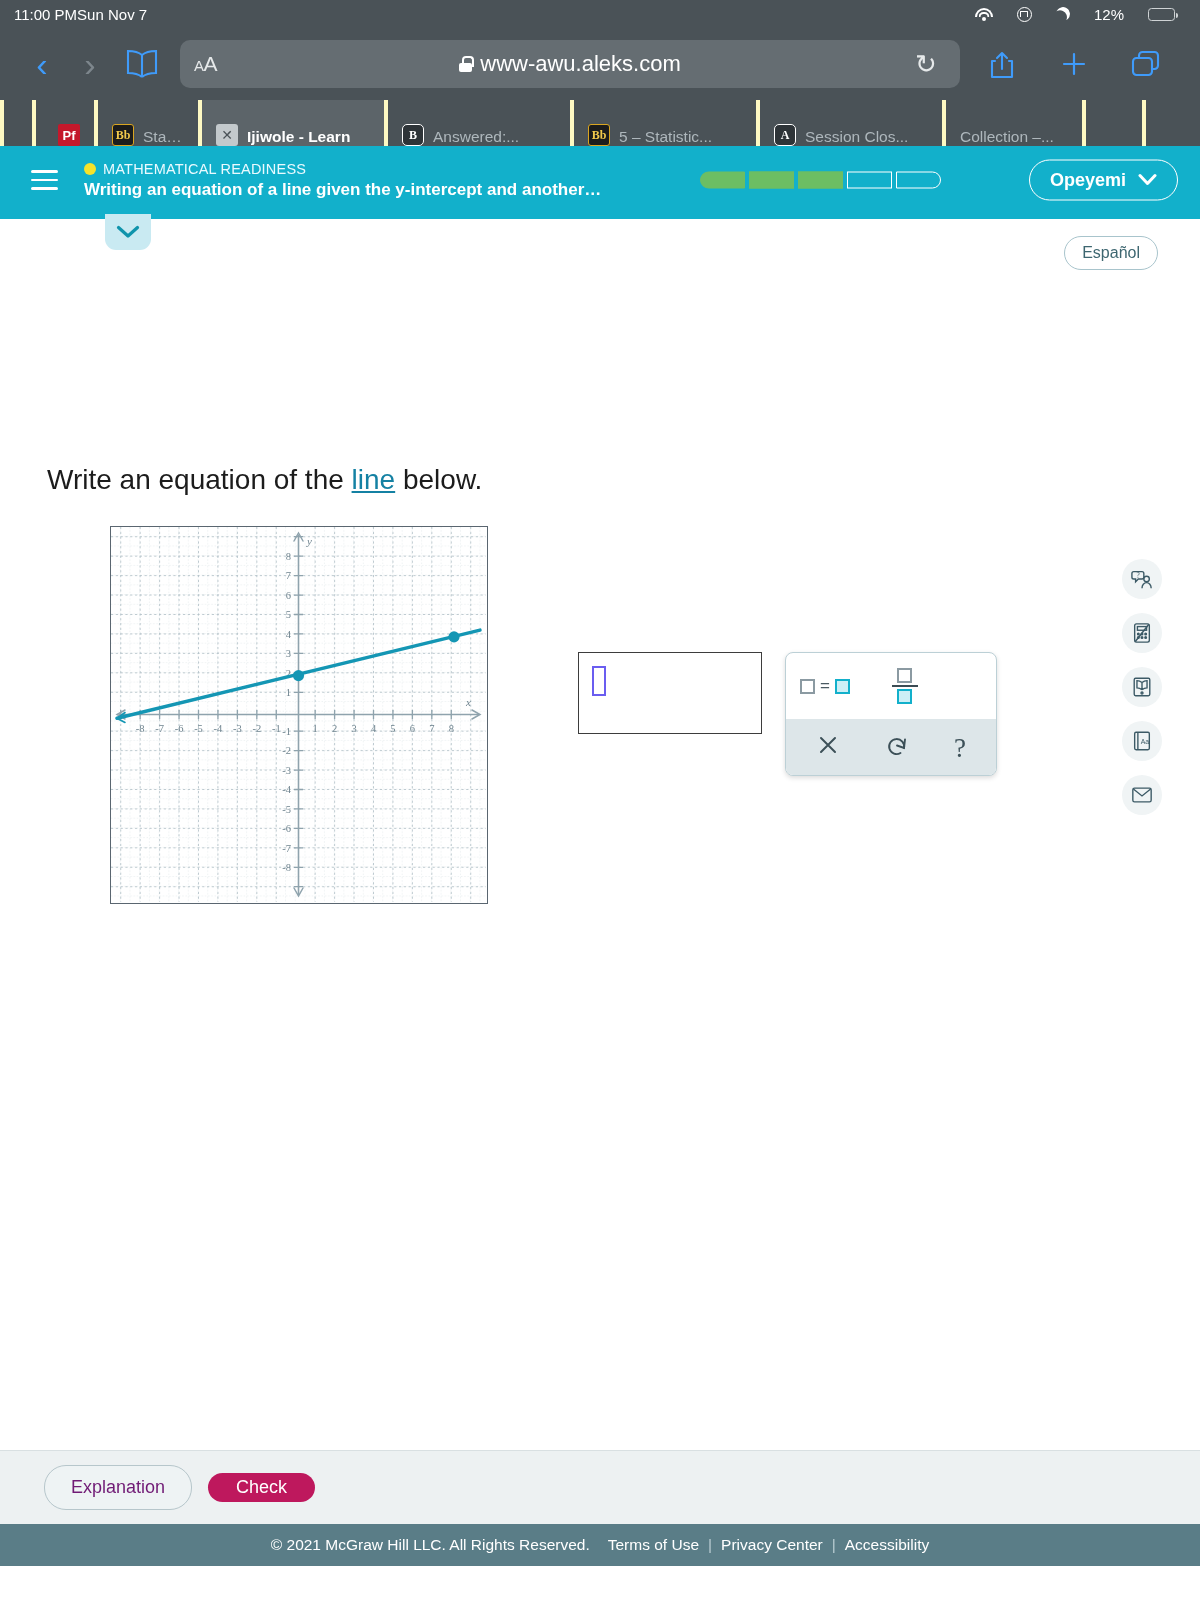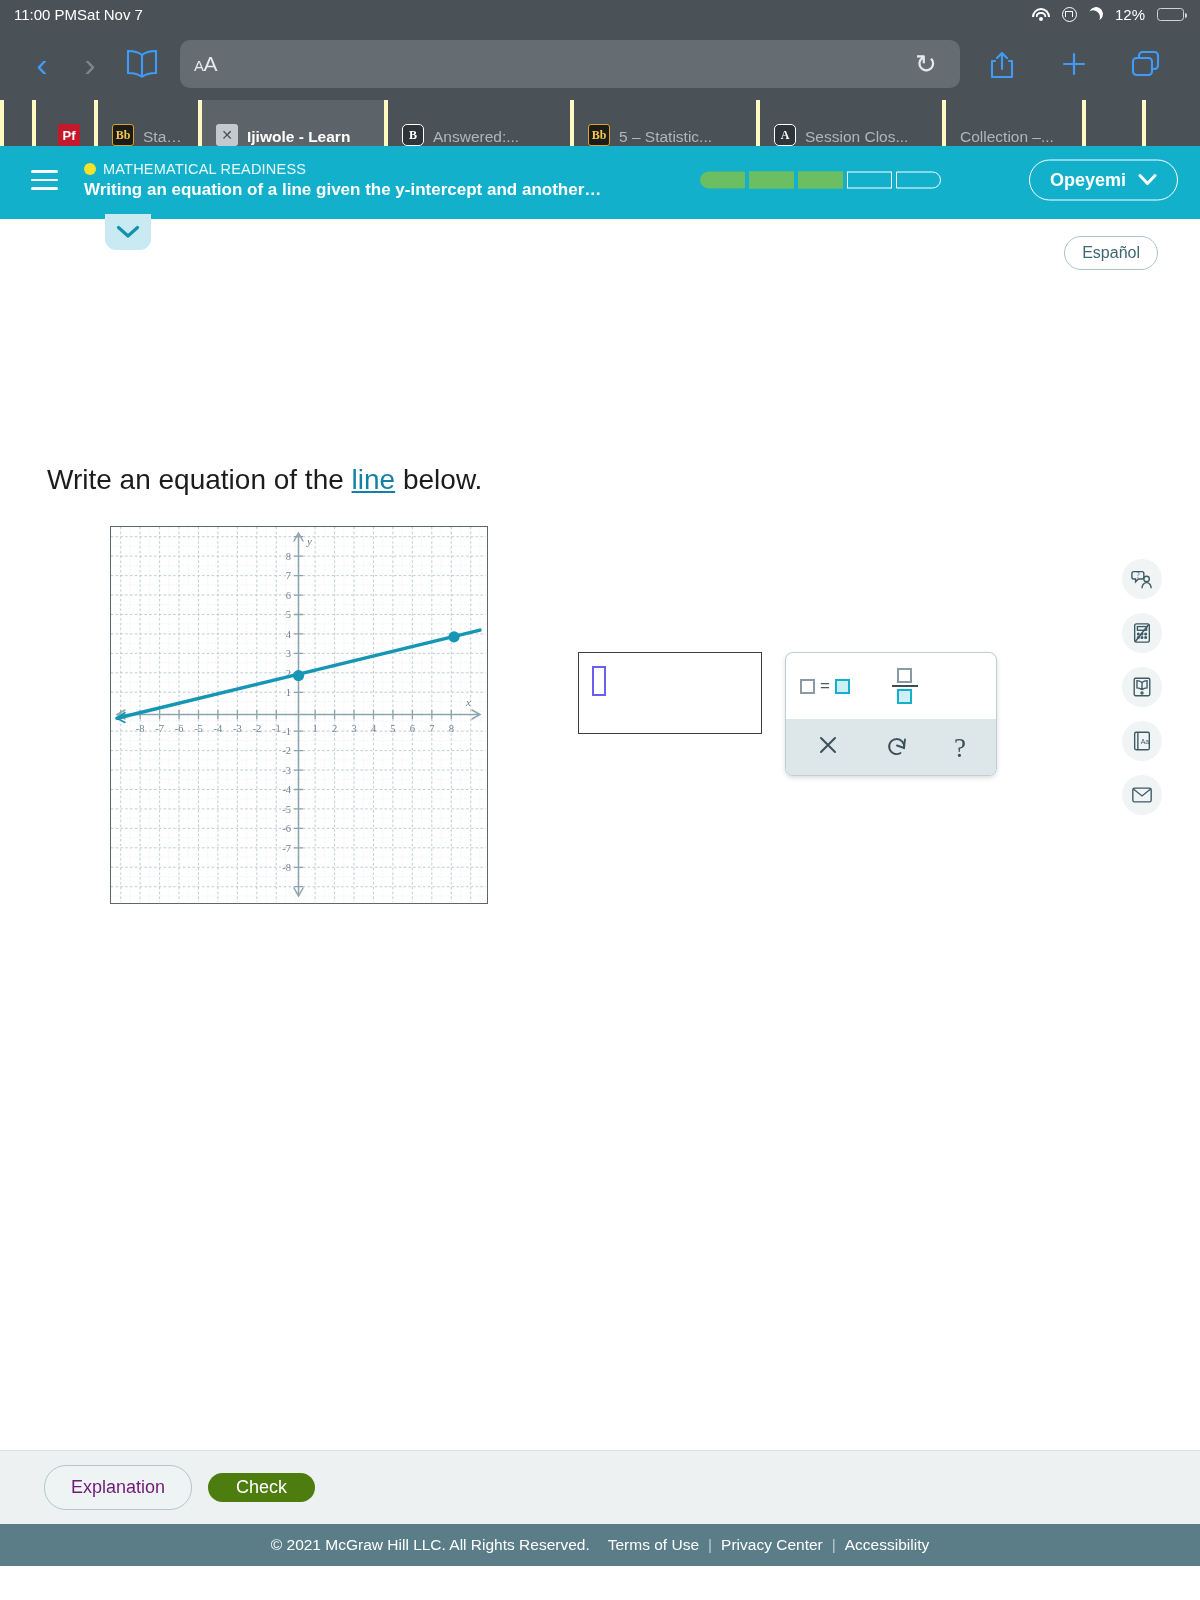--- a/index.html
+++ b/index.html
@@ -11,22 +11,22 @@
   }
 
   
   .status-bar {
     height: 28px; background: #4a5257; color: #fff;
     display: flex; align-items: center; padding: 0 14px;
     font-size: 15px; position: relative;
   }
   .status-left { display: flex; align-items: center; font-weight: 400; }
   .status-right {
-    position: absolute; right: 16px; top: 0; height: 28px;
-    display: flex; align-items: center; gap: 12px; font-size: 15px;
+    position: absolute; right: 25px; top: 0; height: 28px;
+    display: flex; align-items: center; gap: 24px; font-size: 15px;
   }
   .wifi-icon { width: 18px; height: 14px; position: relative; }
   .wifi-icon i { position: absolute; display: block; border: 2px solid #fff;
      border-bottom: none; border-radius: 50% 50% 0 0 / 100% 100% 0 0; left: 50%; transform: translateX(-50%); }
   .wifi-icon i:nth-child(1) { width: 18px; height: 9px; bottom: 4px; }
   .wifi-icon i:nth-child(2) { width: 11px; height: 5.5px; bottom: 4px; }
   .wifi-icon i:nth-child(3) { width: 4px; height: 4px; bottom: 0px; border: none; background: #fff; border-radius: 50%; }
   .lock-rot { width: 15px; height: 15px; border: 1.6px solid #fff; border-radius: 50%;
      display: flex; align-items: center; justify-content: center; }
   .lock-rot::after { content: ""; width: 6px; height: 5px; border: 1.4px solid #fff; border-radius: 1px 1px 0 0; border-bottom: none; margin-top: -1px;}
@@ -178,37 +178,37 @@
   
   .action-bar {
     height: 74px; background: #edf1f2; border-top: 1.5px solid #d9e0e2;
     display: flex; align-items: center; padding-left: 44px; gap: 16px;
   }
   .btn-explanation {
     border: 1.4px solid #b6c6cb; border-radius: 22px; background: #eef3f4;
     color: #701a75; font-size: 18px; padding: 11px 26px; text-align: center;
   }
   .btn-check {
-    border: none; border-radius: 22px; background: #4d7c0f; color: #fff;
+    border: none; border-radius: 22px; background: #be185d; color: #fff;
     font-size: 18px; padding: 4px 28px;
   }
   .copyright-bar {
     height: 42px; background: #5a7d87; color: #ffffff; font-size: 15.5px;
     display: flex; align-items: center; justify-content: center; gap: 0;
   }
   .copyright-bar .seg-txt { padding: 0 9px; }
   .copyright-bar .divider { color: #b9ccd2; }
 </style>
 </head>
 <body>
 
 <div class="status-bar">
   <div class="status-left">
     <span>11:00 PM</span>
-    <span>Sat Nov 7</span>
+    <span>Sun Nov 7</span>
   </div>
   <div class="status-right">
     <span class="wifi-icon">
         <i></i>
         <i></i>
         <i></i>
       </span>
     <span class="lock-rot"></span>
     <span class="moon-icon"></span>
     <span>12%</span>
@@ -219,20 +219,24 @@
 <div class="safari-bar">
   <div class="nav-btn">‹</div>
   <div class="nav-btn disabled">›</div>
   <div class="book-btn">
     <svg width="38" height="30" viewBox="0 0 38 30" fill="none" stroke="#3f9bfa" stroke-width="2.1">
       <path d="M19 6c-3.5-3-8-4-14-4v22c6 0 10.5 1 14 4M19 6c3.5-3 8-4 14-4v22c-6 0-10.5 1-14 4M19 6v22"></path>
     </svg>
   </div>
   <div class="url-bar">
     <span class="aa-label"><span class="sm">A</span>A</span>
+    <span class="url-center">
+      <span class="lock-glyph"></span>
+      <span>www-awu.aleks.com</span>
+    </span>
     <span class="reload-btn">↻</span>
   </div>
   <div class="tool-icon">
     <svg width="26" height="32" viewBox="0 0 26 32" fill="none" stroke="#3f9bfa" stroke-width="2.1" stroke-linecap="round" stroke-linejoin="round">
       <path d="M8 10l5-5 5 5M13 5v16"></path>
         <path d="M6 13H3v16h20V13h-3"></path>
     </svg>
   </div>
   <div class="tool-icon">
     <svg width="30" height="30" viewBox="0 0 30 30" stroke="#3f9bfa" stroke-width="2.2" stroke-linecap="round">

